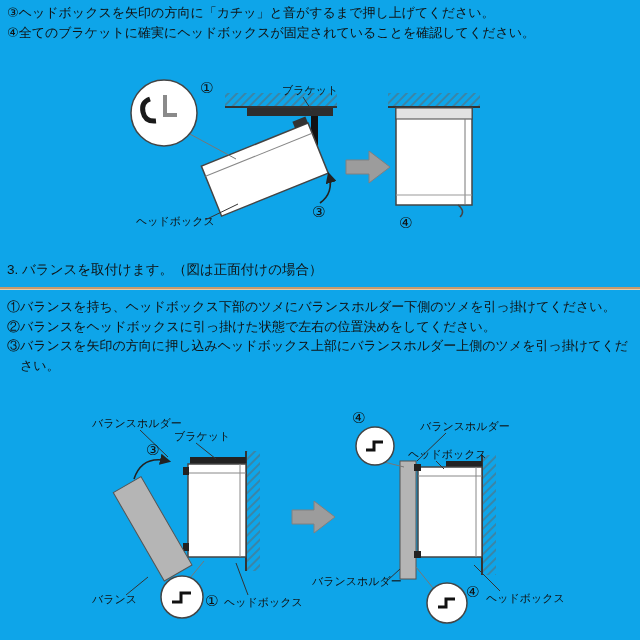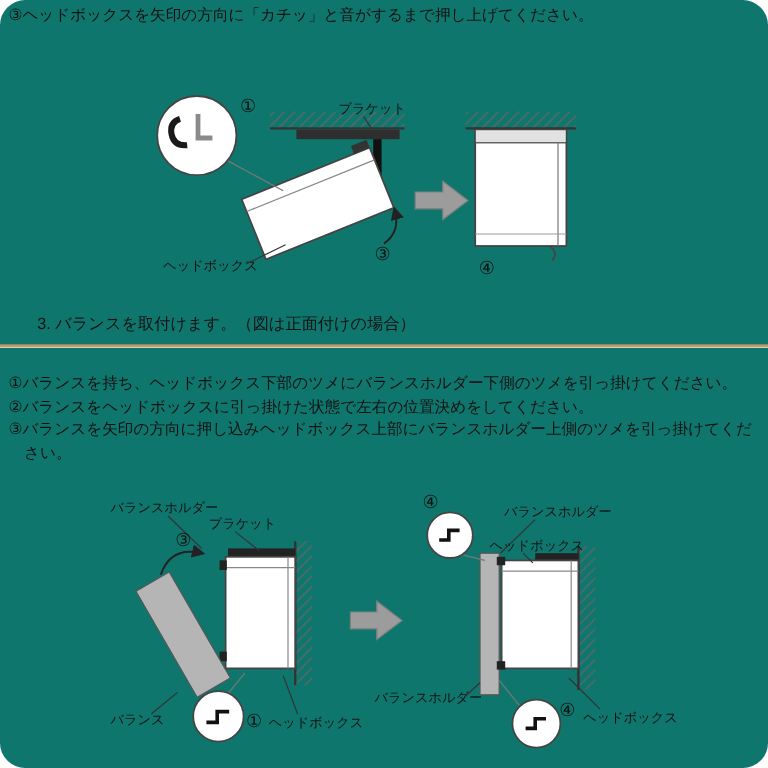--- a/index.html
+++ b/index.html
@@ -2,40 +2,41 @@
 <html><head>
 <meta charset="utf-8">
 <style>
   * { margin:0; padding:0; box-sizing:border-box; }
   html,body { background:#ffffff; }
   body {
     width:640px; height:640px;
     font-family:"Liberation Sans","DejaVu Sans",sans-serif;
     color:#111;
   }
-  .page { position:relative; width:640px; height:640px; overflow:hidden; background:#0f766e;border-radius:21px; }
+  .page { position:relative; width:640px; height:640px; overflow:hidden; background:#0ea5e9; }
   .instr { font-size:13px; line-height:19.5px; }
   .instr p { padding-left:13px; text-indent:-13px; }
   .block-top { position:absolute; left:7px; top:3px; width:630px; }
   .diagram1 { position:absolute; left:0; top:63px; }
-  .heading { position:absolute; left:7px; top:261px; font-size:13.5px;margin-left:24px; }
+  .heading { position:absolute; left:7px; top:261px; font-size:13.5px; }
   .divider { position:absolute; left:0; top:287px; width:640px; height:3px;
              border-top:2px solid #c79a6b; border-bottom:1px solid #e7cfae; }
-  .block-s3 { position:absolute; left:7px; top:309px; width:629px; }
+  .block-s3 { position:absolute; left:7px; top:298px; width:629px;font-family:Liberation Mono, monospace; }
   .diagram2 { position:absolute; left:0; top:405px; }
   svg text { font-size:11px; fill:#111; }
   svg text.num { font-size:15px; }
 </style>
 </head>
 <body>
 
 <div class="page">
 
   <div class="block-top instr">
     <p>③ヘッドボックスを矢印の方向に「カチッ」と音がするまで押し上げてください。</p>
+    <p>④全てのブラケットに確実にヘッドボックスが固定されていることを確認してください。</p>
   </div>
 
   <svg class="diagram1" width="640" height="192" viewBox="0 0 640 192">
     <defs>
       <pattern id="hatch1" patternUnits="userSpaceOnUse" width="6" height="6" patternTransform="rotate(45)">
         <line x1="3" y1="0" x2="3" y2="6" stroke="#666" stroke-width="1"></line>
       </pattern>
       <marker id="ah1" markerWidth="7" markerHeight="7" refX="5" refY="3.5" orient="auto">
         <path d="M0,0 L7,3.5 L0,7 z" fill="#222"></path>
       </marker>

